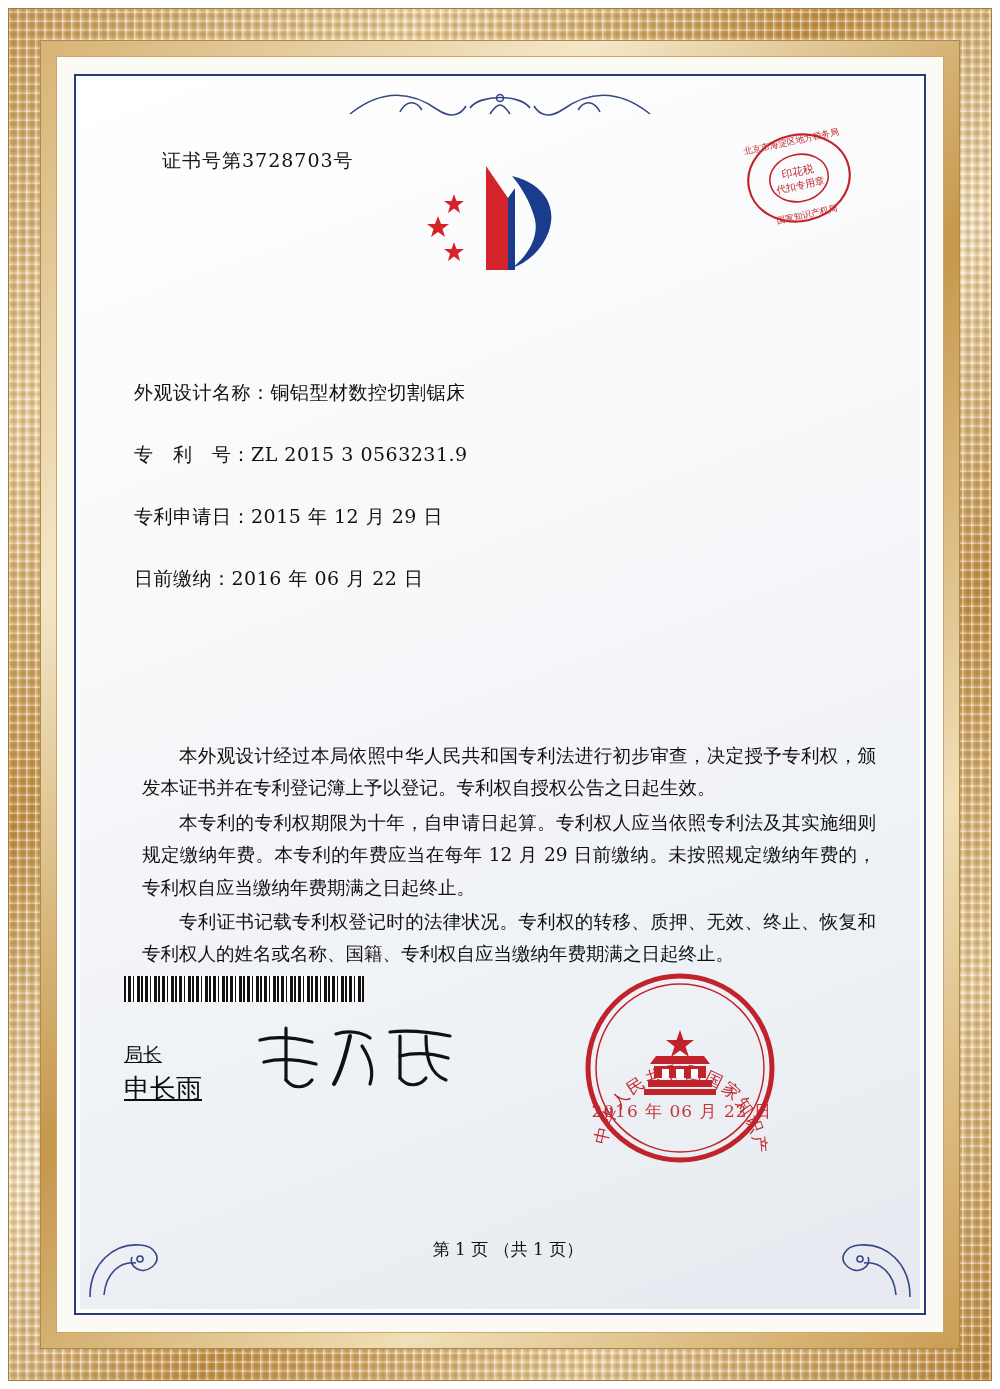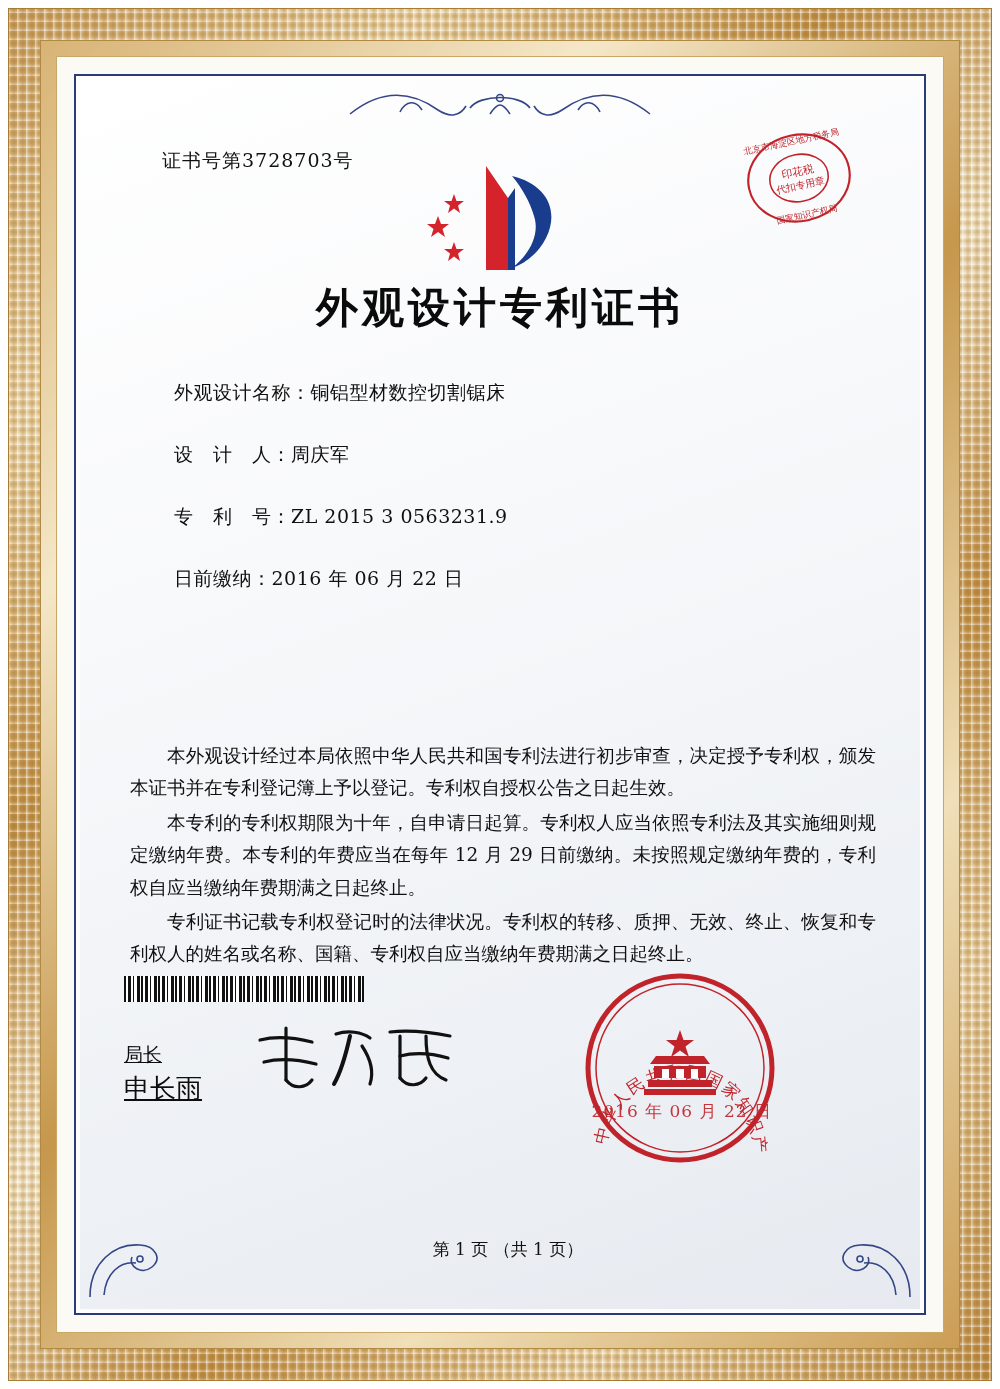--- a/index.html
+++ b/index.html
@@ -131,21 +131,20 @@
     left: 34px;
     right: 30px;
     top: 280px;
   }
   .field-row {
     font-size: 19px;
     color: #101010;
     margin-bottom: 36px;
     letter-spacing: 0.5px;
     white-space: nowrap;
-    margin-left: 40px;
   }
   .field-label {
     display: inline-block;
     color: #101010;
   }
   .field-value {
     display: inline;
     color: #101010;
   }
 
@@ -153,21 +152,21 @@
     position: absolute;
     left: 30px;
     right: 24px;
     top: 640px;
     font-size: 18.5px;
     line-height: 1.75;
     color: #101010;
     text-align: justify;
   }
   .body-text p {
-    margin: 0 0 2px 0;
+    margin: 0 0 2px 12px;
     text-indent: 2em;
   }
 
   
   .barcode {
     position: absolute;
     left: 24px;
     top: 876px;
     width: 240px;
     height: 26px;
@@ -285,31 +284,30 @@
       <g transform="rotate(-12 60 53)">
         <ellipse cx="60" cy="53" rx="52" ry="44" fill="none" stroke="#c0232a" stroke-width="2.2"></ellipse>
         <ellipse cx="60" cy="53" rx="30" ry="24" fill="none" stroke="#c0232a" stroke-width="1.6"></ellipse>
         <text x="60" y="50" text-anchor="middle" font-size="11" fill="#c0232a" font-family="DejaVu Serif, serif">印花税</text>
         <text x="60" y="64" text-anchor="middle" font-size="10" fill="#c0232a" font-family="DejaVu Serif, serif">代扣专用章</text>
         <text x="60" y="18" text-anchor="middle" font-size="9" fill="#c0232a" font-family="DejaVu Serif, serif">北京市海淀区地方税务局</text>
         <text x="60" y="94" text-anchor="middle" font-size="9" fill="#c0232a" font-family="DejaVu Serif, serif">国家知识产权局</text>
       </g>
     </svg>
 
-    <div class="title">外观设计专利证书</div>
 
     <div class="fields">
       <div class="field-row">
         <span class="field-label">外观设计名称：</span><span class="field-value">铜铝型材数控切割锯床</span>
       </div>
       <div class="field-row">
-        <span class="field-label">设　计　人：</span><span class="field-value">周庆军</span>
+        <span class="field-label">专　利　号：</span><span class="field-value">ZL 2015 3 0563231.9</span>
       </div>
       <div class="field-row">
-        <span class="field-label">专　利　号：</span><span class="field-value">ZL 2015 3 0563231.9</span>
+        <span class="field-label">专利申请日：</span><span class="field-value">2015 年 12 月 29 日</span>
       </div>
       <div class="field-row">
         <span class="field-label">日前缴纳：</span><span class="field-value">2016 年 06 月 22 日</span>
       </div>
     </div>
 
     <div class="body-text">
       <p>本外观设计经过本局依照中华人民共和国专利法进行初步审查，决定授予专利权，颁发本证书并在专利登记簿上予以登记。专利权自授权公告之日起生效。</p>
       <p>本专利的专利权期限为十年，自申请日起算。专利权人应当依照专利法及其实施细则规定缴纳年费。本专利的年费应当在每年 12 月 29 日前缴纳。未按照规定缴纳年费的，专利权自应当缴纳年费期满之日起终止。</p>
       <p>专利证书记载专利权登记时的法律状况。专利权的转移、质押、无效、终止、恢复和专利权人的姓名或名称、国籍、专利权自应当缴纳年费期满之日起终止。</p>

